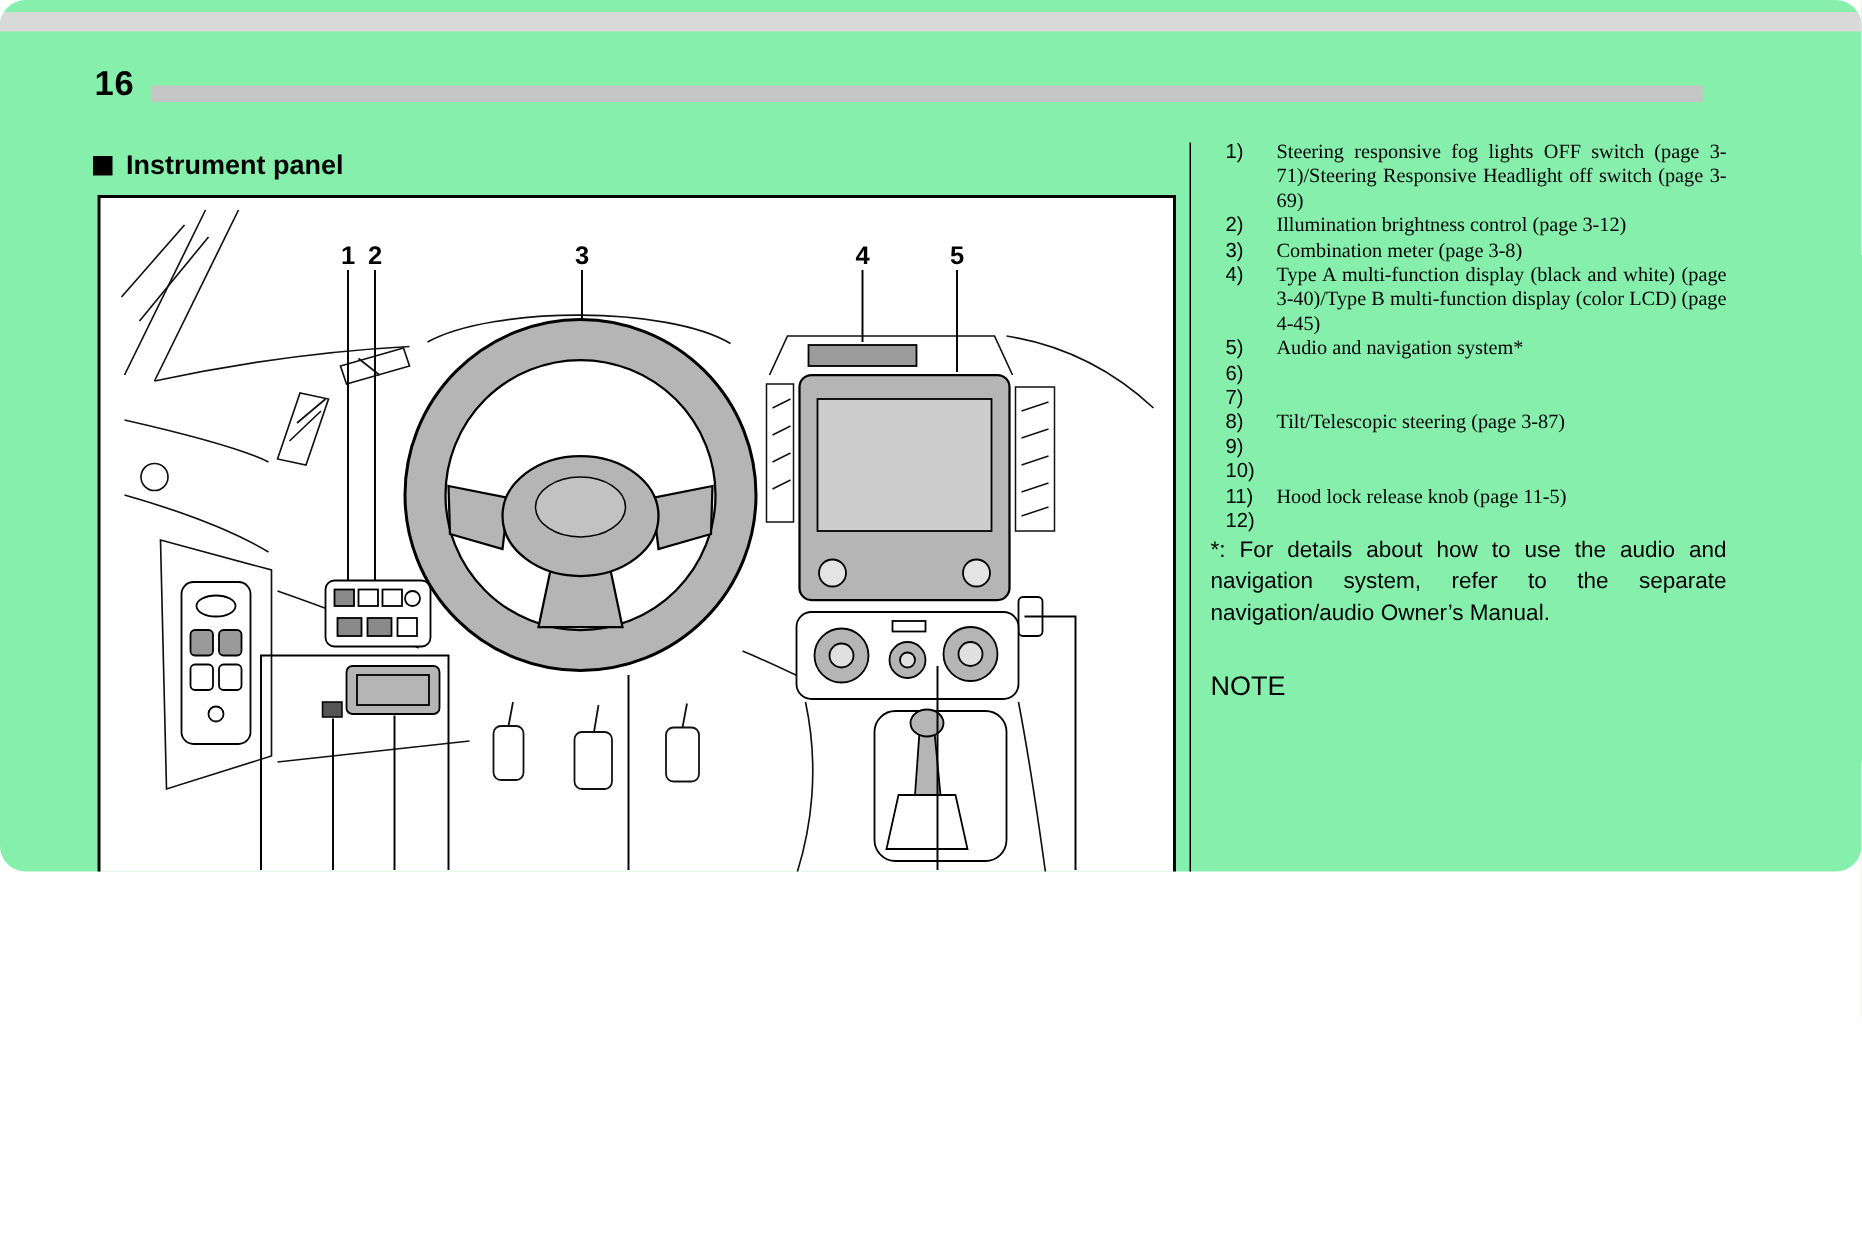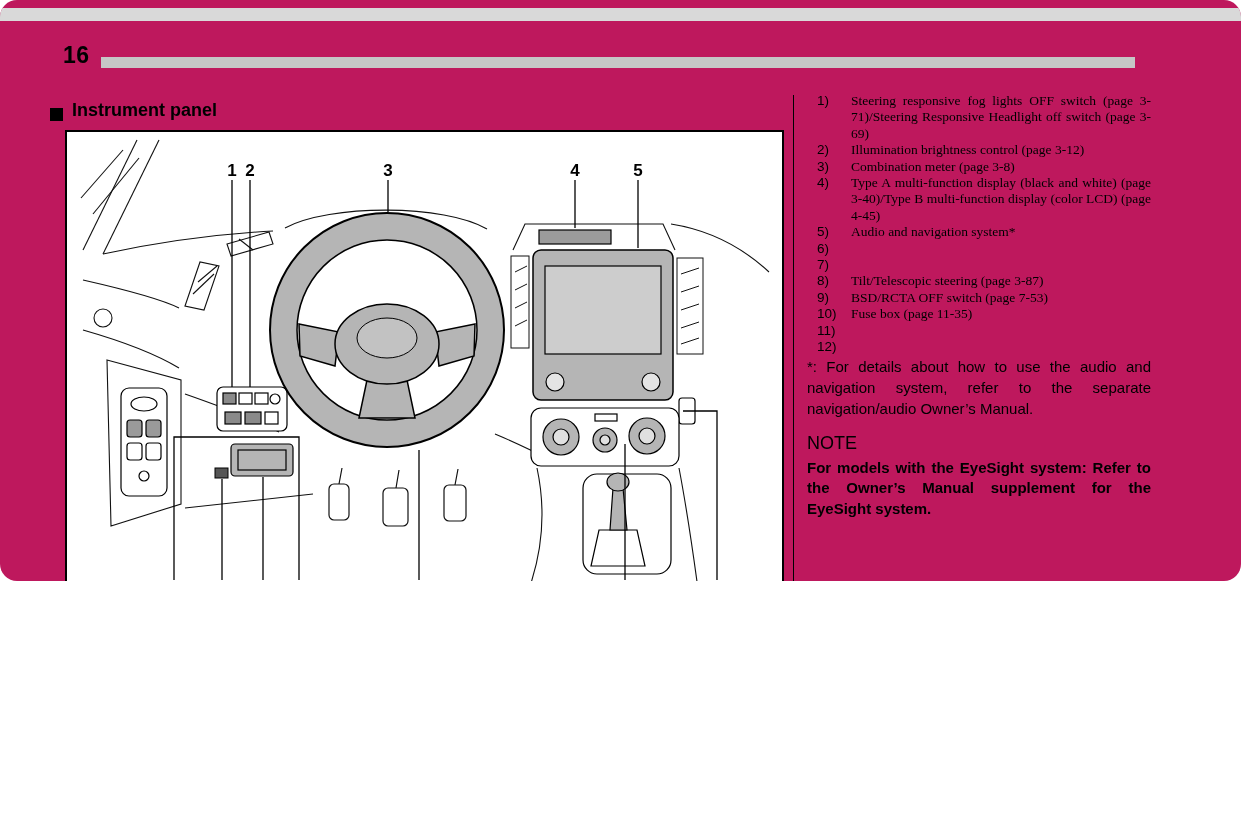--- a/index.html
+++ b/index.html
@@ -1,43 +1,43 @@
 <!DOCTYPE html>
 <html><head>
 <meta charset="utf-8">
 <style>
   * { margin:0; padding:0; box-sizing:border-box; }
   html, body {
     width:1241px; height:827px;
     background:#ffffff; color:#000;
     font-family:"Liberation Sans", sans-serif;
   }
-  .page { position:relative; width:1241px; height:581px; background:#be185d; overflow:hidden;border-radius:17px; }
+  .page { position:relative; width:1241px; height:581px; background:#86efac; overflow:hidden;border-radius:17px; }
 
   .top-strip { position:absolute; left:0; top:8px; width:1241px; height:13px; background:#d9d9d9; }
 
   .page-number { position:absolute; left:63px; top:42px; font-size:23px; font-weight:bold; letter-spacing:0.5px; }
   .header-bar { position:absolute; left:101px; top:57px; width:1034px; height:11px; background:#c6c6c6; }
 
-  .section-heading { position:absolute; left:50px; top:100px; font-size:18px; font-weight:bold; display:flex; align-items:flex-end; }
+  .section-heading { position:absolute; left:62px; top:100px; font-size:18px; font-weight:bold; display:flex; align-items:center; }
   .section-heading .sq { width:13px; height:13px; background:#000; display:inline-block; margin-right:9px; }
 
   .figure-box { position:absolute; left:65px; top:130px; width:719px; height:519px; border:2px solid #000; background:#fff; }
   .figure-box svg { display:block; }
 
   .v-divider { position:absolute; left:793px; top:95px; width:1px; height:695px; background:#000; }
 
   .right-col { position:absolute; left:807px; top:93px; width:344px; font-size:13.5px; line-height:16.4px; }
   .legend-list { list-style:none; }
   .legend-row { display:grid; grid-template-columns:34px 1fr; padding-left:10px; }
   .legend-num { text-align:left; }
   .legend-text { text-align:justify;font-family:Liberation Serif, serif; }
 
   .footnote { font-size:15px; line-height:21px; text-align:justify; }
-  .note-title { margin-top:16px; font-size:18px; font-weight:normal; }
+  .note-title { margin-top:30px; font-size:18px; font-weight:normal; }
   .note-body { margin-top:7px; font-size:15px; line-height:20.5px; font-weight:bold; text-align:justify; }
 
   .callout-text { font-family:"Liberation Sans", sans-serif; font-size:17px; font-weight:bold; }
   .fig-code { font-family:"Liberation Sans", sans-serif; font-size:11px; }
 </style>
 </head>
 <body>
 
 <div class="page">
 
@@ -231,33 +231,31 @@
       </li>
       <li class="legend-row">
         <span class="legend-num">7)</span>
       </li>
       <li class="legend-row">
         <span class="legend-num">8)</span>
         <span class="legend-text">Tilt/Telescopic steering (page 3-87)</span>
       </li>
       <li class="legend-row">
         <span class="legend-num">9)</span>
-        <span class="legend-text">BSD/RCTA OFF switch (page 7-53)</span>
       </li>
       <li class="legend-row">
         <span class="legend-num">10)</span>
-        <span class="legend-text">Fuse box (page 11-35)</span>
       </li>
       <li class="legend-row">
         <span class="legend-num">11)</span>
+        <span class="legend-text">Hood lock release knob (page 11-5)</span>
       </li>
       <li class="legend-row">
         <span class="legend-num">12)</span>
       </li>
     </ol>
 
     <p class="footnote">*: For details about how to use the audio and navigation system, refer to the separate navigation/audio Owner’s Manual.</p>
 
     <h3 class="note-title">NOTE</h3>
-    <p class="note-body">For models with the EyeSight system: Refer to the Owner’s Manual supplement for the EyeSight system.</p>
   </aside>
 
 </div>
 
 </body></html>

